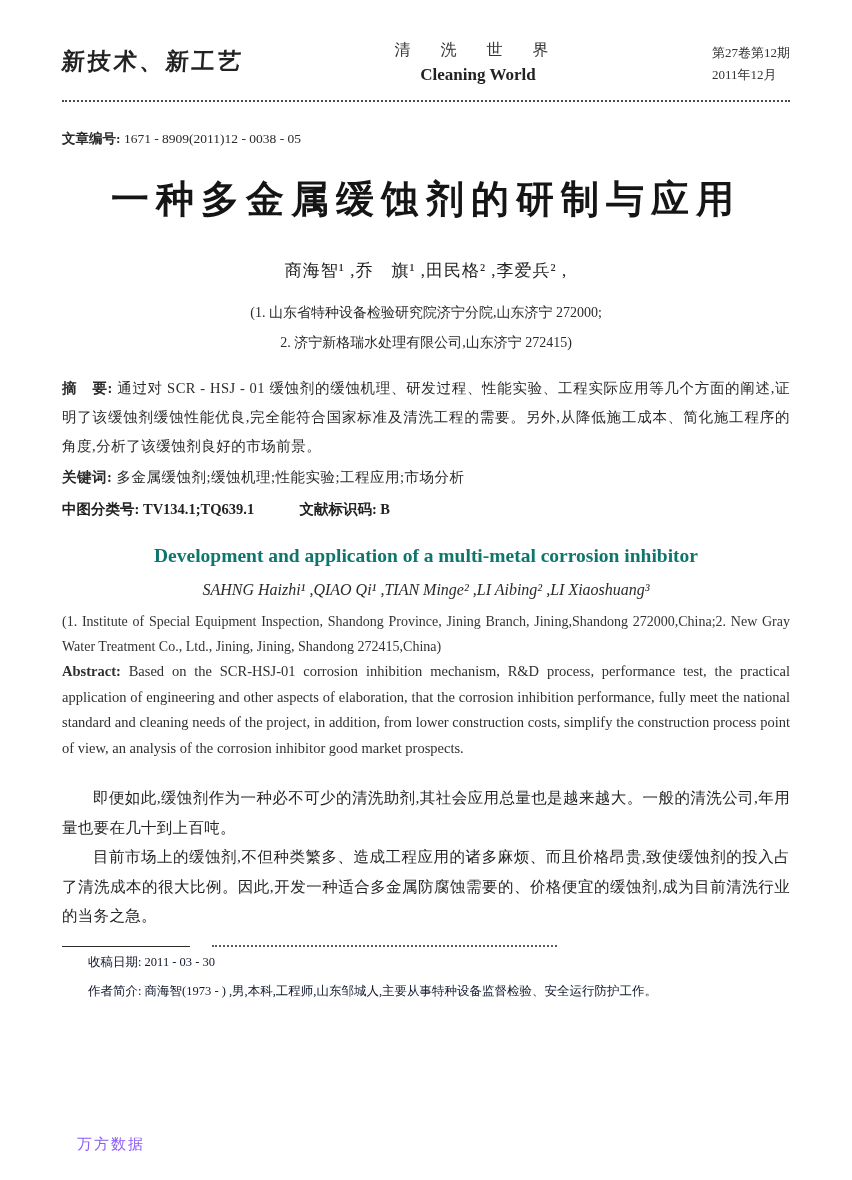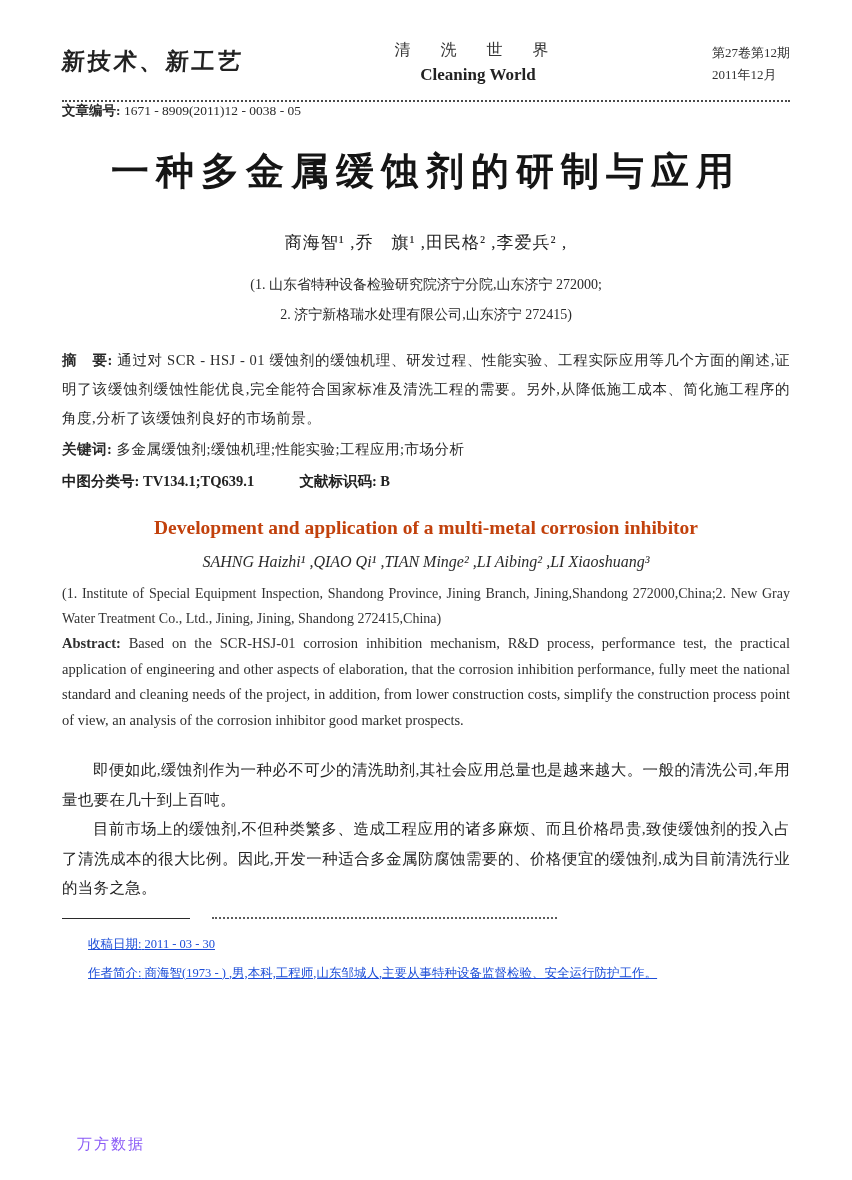--- a/index.html
+++ b/index.html
@@ -52,21 +52,21 @@
   .jheader-right {
     font-size: 13px;
     line-height: 22px;
     color: #333;
     padding-top: 6px;
     text-align: left;
   }
 
   
   .article-no {
-    margin-top: 0;
+    margin-top: 28px;
     font-size: 13.5px;
     color: #2a2a2a;
   }
   .article-no .lbl { font-weight: bold; }
 
   
   .title-cn {
     margin-top: 26px;
     text-align: center;
     font-family: "Liberation Sans", "DejaVu Sans", sans-serif;
@@ -115,21 +115,21 @@
     color: #222;
   }
   .clc-line .gap { display: inline-block; width: 38px; }
 
   
   .title-en {
     margin-top: 22px;
     text-align: center;
     font-weight: bold;
     font-size: 19.5px;
-    color: #c2410c;
+    color: #0f766e;
   }
   .authors-en {
     margin-top: 14px;
     text-align: center;
     font-style: italic;
     font-size: 16px;
     color: #2a2a2a;
   }
   .affil-en {
     margin-top: 10px;
@@ -171,26 +171,24 @@
   
   .foot-rule {
     margin-top: 14px;
     display: flex;
     align-items: center;
     height: 3px;
   }
   .foot-rule .solid { width: 128px; border-top: 1.5px solid #2a2a2a; }
   .foot-rule .dots  { width: 345px; border-top: 2px dotted #5a5a5a; margin-left: 22px; }
   .footnotes {
-    margin-top: 10px;
     padding-left: 26px;
     font-size: 12.5px;
     line-height: 29px;
-    color: #1d4ed8;
-    text-decoration: underline;
+    color: #0f172a;
   }
 
   
   .watermark {
     position: absolute;
     left: 77px;
     bottom: 26px;
     font-size: 15px;
     letter-spacing: 2px;
     color: #8b5cf6;

